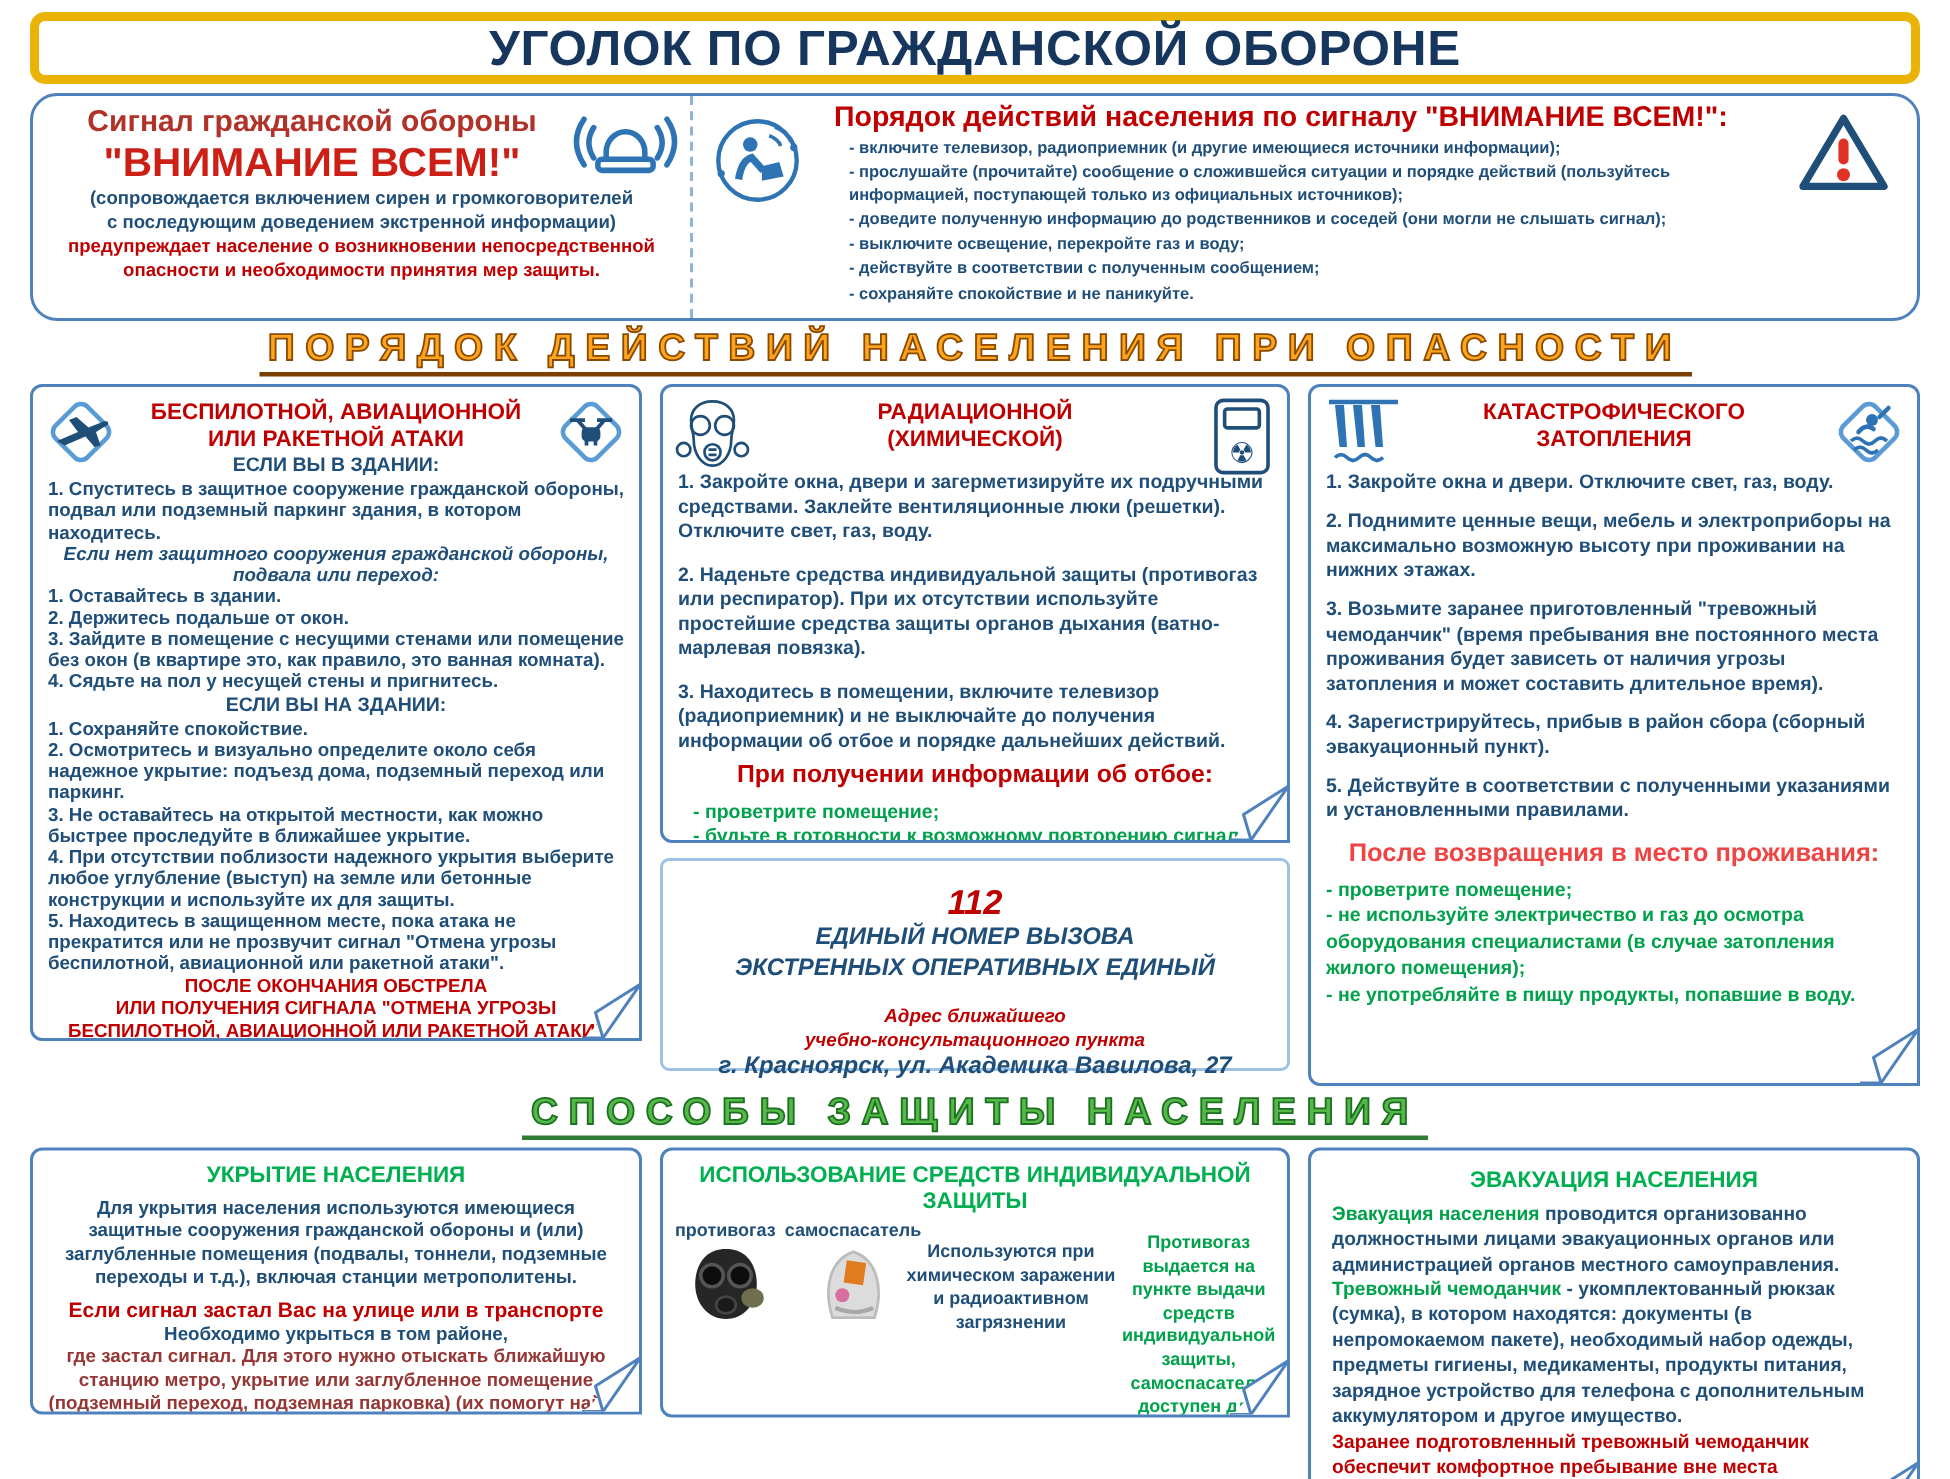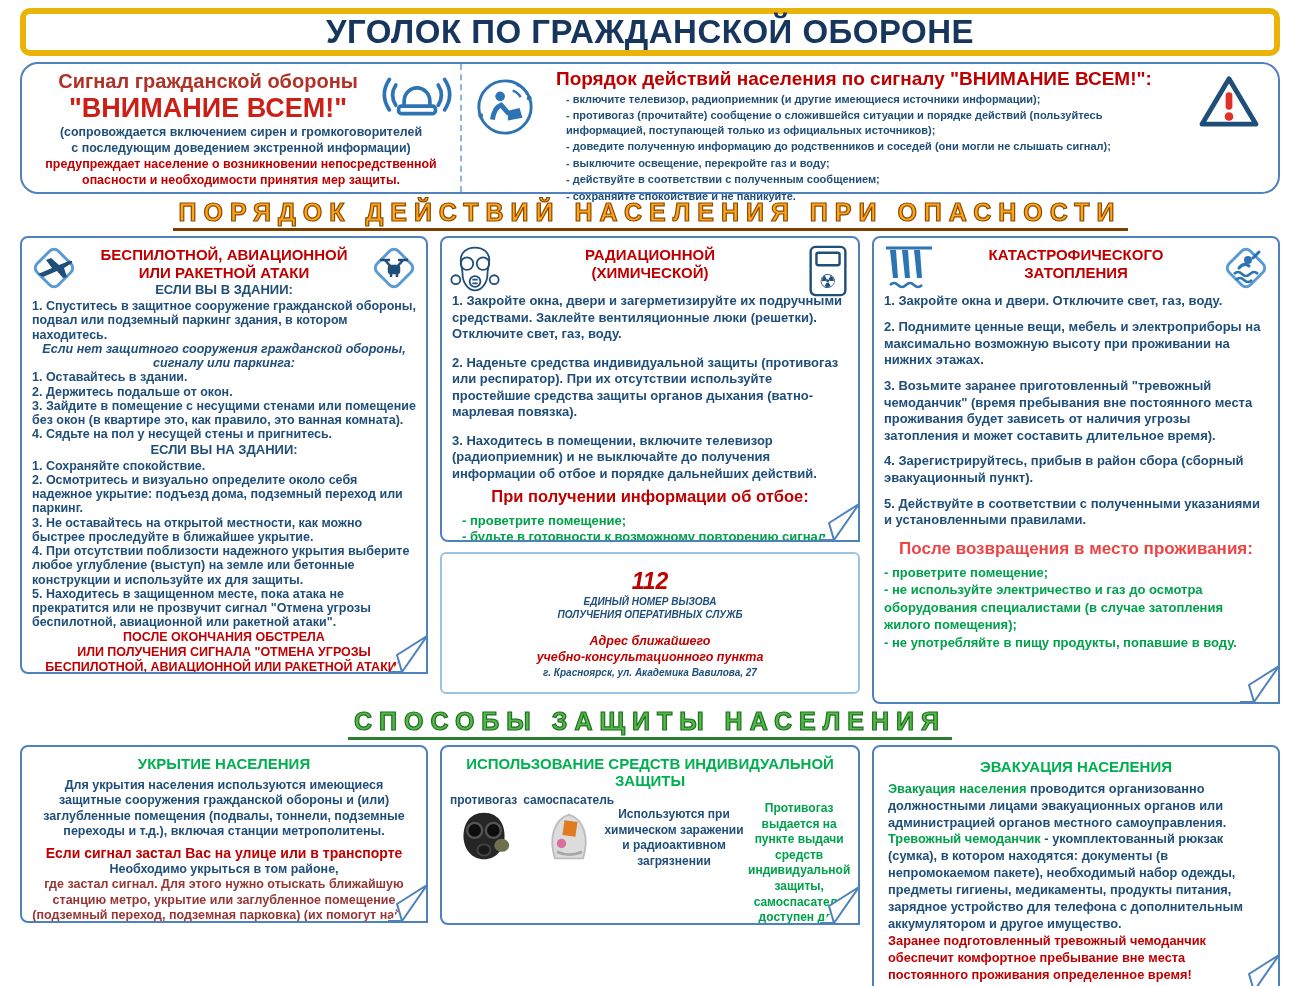--- a/index.html
+++ b/index.html
@@ -5,21 +5,21 @@
   * { margin:0; padding:0; box-sizing:border-box; }
   html,body { background:#fff; }
   .page { width:1300px; height:986px; background:#fff; position:relative;
           font-family:"Liberation Sans", sans-serif; font-weight:bold; padding:8px 20px; overflow:hidden; }
   .navy { color:#1f4e79; } .red { color:#c00000; } .green { color:#00a14b; } .maroon { color:#953735; }
 
   .title-bar { border:6px solid #eab308; border-radius:10px; height:48px; display:flex;
                align-items:center; justify-content:center; margin-bottom:6px; }
   .title-bar span { font-size:33px; font-weight:bold; color:#17365d; letter-spacing:.5px; }
 
-  .header-row { border:2px solid #4f81bd; border-radius:18px; display:flex; height:132px; margin-bottom:4px; }
+  .header-row { border:2px solid #4f81bd; border-radius:18px; display:flex; height:152px; margin-bottom:4px; }
   .signal-sec { width:440px; border-right:2px dashed #8fb4dc; position:relative; padding:6px 10px 4px; text-align:center; }
   .sig-head { font-size:20px; color:#b03228; padding-right:66px; }
   .sig-name { font-size:27px; color:#cc1f16; padding-right:66px; line-height:1.15; }
   .sig-note { font-size:12.4px; line-height:1.3; }
   .siren { position:absolute; top:8px; right:8px; }
 
   .order-sec { flex:1; position:relative; padding:5px 100px 4px 8px; }
   .person-ico { position:absolute; left:12px; top:12px; }
   .order-head { font-size:19px; color:#c00000; margin-left:86px; line-height:1.1; }
   .order-list { margin-left:96px; margin-top:2px; }
@@ -47,21 +47,21 @@
 
   .midcol { display:flex; flex-direction:column; }
   .card.radiation { height:306px; font-size:13px; line-height:1.25; }
   .card.radiation .it { color:#1f4e79; margin-bottom:13px; }
   .card.radiation .otb { text-align:center; color:#c00000; font-size:16.5px; margin:2px 0 6px; }
   .card.radiation .gr { color:#00a14b; padding-left:10px; line-height:1.3; }
 
   .ebox { margin-top:10px; height:142px; border:2px solid #9cc3e5; border-radius:6px;
           text-align:center; padding-top:14px;font-style:italic; }
   .ebox .num { font-size:23px; color:#c00000; }
-  .ebox .l { font-size:10px; color:#1f4e79; line-height:1.3; }
+  .ebox .l { font-size:16px; color:#1f4e79; line-height:1.3; }
   .ebox .al { font-size:12.5px; color:#c00000; line-height:1.3; }
   .ebox .sp { height:12px; }
 
   .card.flood { height:468px; font-size:13px; line-height:1.28; }
   .card.flood .it { color:#1f4e79; margin-bottom:9px; }
   .card.flood .ret { text-align:center; color:#ef4444; font-size:17px; margin:8px 0 4px; }
   .card.flood .gr { color:#00a14b; line-height:1.35; }
 
   .card.shelter { height:178px; font-size:12.5px; line-height:1.24; text-align:center; }
   .card.shelter .rl { color:#c00000; font-size:14px; margin-top:5px; }
@@ -110,21 +110,21 @@
         <circle cx="27" cy="21" r="5" fill="#2e74b5" stroke="none"></circle>
         <path d="M19 45 q2 -13 9 -15 l8 9" stroke-width="5"></path>
         <path d="M35 36 l12 -3 3 10 -15 3 z" fill="#2e74b5" stroke="none"></path>
         <path d="M40 15 q6 2 8 7 M44 9 q8 3 11 10" stroke-width="2.5"></path>
         <circle cx="7" cy="41" r="2.5" fill="#2e74b5" stroke="none"></circle>
         <circle cx="57" cy="23" r="2.5" fill="#2e74b5" stroke="none"></circle>
       </svg>
       <div class="order-head">Порядок действий населения  по сигналу "ВНИМАНИЕ ВСЕМ!":</div>
       <div class="order-list">
         <div class="order-item">- включите телевизор, радиоприемник (и другие имеющиеся источники информации);</div>
-        <div class="order-item">- противогаз (прочитайте) сообщение о сложившейся ситуации и порядке действий (пользуйтесь информацией, поступающей только из официальных источников);</div>
+        <div class="order-item">- прослушайте (прочитайте) сообщение о сложившейся ситуации и порядке действий (пользуйтесь информацией, поступающей только из официальных источников);</div>
         <div class="order-item">- доведите полученную информацию до родственников и соседей (они могли не слышать сигнал);</div>
         <div class="order-item">- выключите освещение, перекройте газ и воду;</div>
         <div class="order-item">- действуйте в соответствии с полученным сообщением;</div>
         <div class="order-item">- сохраняйте спокойствие и не паникуйте.</div>
       </div>
       <svg class="warn-tri" width="62" height="56" viewBox="0 0 64 58">
         <path d="M32 5 L60 52 H4 Z" fill="#fff" stroke="#1f4e79" stroke-width="5" stroke-linejoin="round"></path>
         <rect x="28.5" y="19" width="7" height="18" rx="3.5" fill="#e03127"></rect>
         <circle cx="32" cy="44" r="4.5" fill="#e03127"></circle>
       </svg>
@@ -151,21 +151,21 @@
           <path d="M21 29 v4 M27 29 v4" fill="none"></path>
         </g>
       </svg>
       <div class="card-title">
         <div>БЕСПИЛОТНОЙ, АВИАЦИОННОЙ</div>
         <div>ИЛИ РАКЕТНОЙ АТАКИ</div>
       </div>
       <div class="sub">ЕСЛИ ВЫ В ЗДАНИИ:</div>
       <div class="it">1. Спуститесь в защитное сооружение гражданской обороны, подвал или подземный паркинг здания, в котором находитесь.</div>
       <div class="note">Если нет защитного сооружения гражданской обороны,</div>
-      <div class="note">сигналу или паркинга:</div>
+      <div class="note">подвала или переход:</div>
       <div class="it">1. Оставайтесь в здании.</div>
       <div class="it">2. Держитесь подальше от окон.</div>
       <div class="it">3. Зайдите в помещение с несущими стенами или помещение без окон (в квартире это, как правило, это ванная комната).</div>
       <div class="it">4. Сядьте на пол у несущей стены и пригнитесь.</div>
       <div class="sub">ЕСЛИ ВЫ НА ЗДАНИИ:</div>
       <div class="it">1. Сохраняйте спокойствие.</div>
       <div class="it">2. Осмотритесь и визуально определите около себя надежное укрытие: подъезд дома, подземный переход или паркинг.</div>
       <div class="it">3. Не оставайтесь на открытой местности, как можно быстрее проследуйте в ближайшее укрытие.</div>
       <div class="it">4. При отсутствии поблизости надежного укрытия выберите любое углубление (выступ) на земле или бетонные конструкции и используйте их для защиты.</div>
       <div class="it">5. Находитесь в защищенном месте, пока атака не прекратится или не прозвучит сигнал "Отмена угрозы беспилотной, авиационной или ракетной атаки".</div>
@@ -208,21 +208,21 @@
         <div class="gr">- будьте в готовности к возможному повторению сигнала  гражданской обороны "ВНИМАНИЕ ВСЕМ!".</div>
         <svg class="curl" width="40" height="44" viewBox="0 0 40 44">
           <polygon points="40,0 40,44 0,44" fill="#fff"></polygon>
           <path d="M0 42 L14 42 M39 0 L39 6" stroke="#4f81bd" stroke-width="2" fill="none"></path>
           <polygon points="39,6 14,42 9,25" fill="#fff" stroke="#4f81bd" stroke-width="2" stroke-linejoin="round"></polygon>
         </svg>
       </div>
       <div class="ebox">
         <div class="num">112</div>
         <div class="l">ЕДИНЫЙ НОМЕР ВЫЗОВА</div>
-        <div class="l">ПОЛУЧЕНИЯ ОПЕРАТИВНЫХ СЛУЖБ</div>
+        <div class="l">ЭКСТРЕННЫХ ОПЕРАТИВНЫХ ЕДИНЫЙ</div>
         <div class="sp"></div>
         <div class="al">Адрес ближайшего</div>
         <div class="al">учебно-консультационного пункта</div>
         <div class="l">г. Красноярск, ул. Академика Вавилова, 27</div>
       </div>
     </div>
 
     <div class="card flood">
       <svg class="corner-ico l" width="54" height="46" viewBox="0 0 54 46">
         <path d="M4 4 h46" stroke="#2e74b5" stroke-width="3" fill="none"></path>

